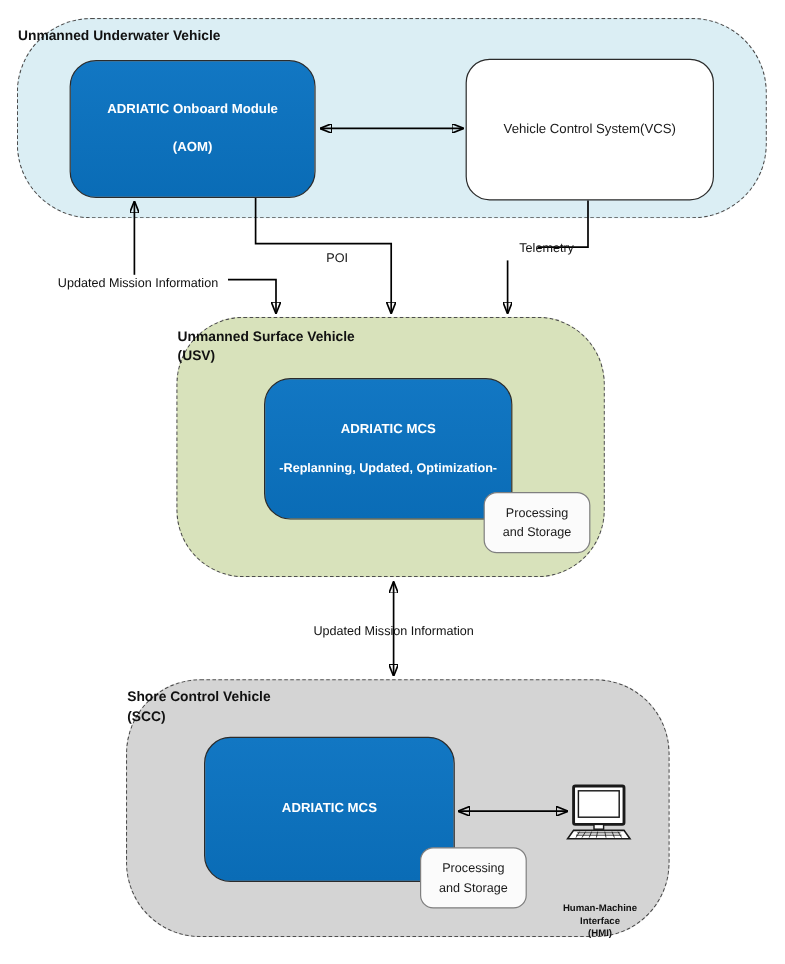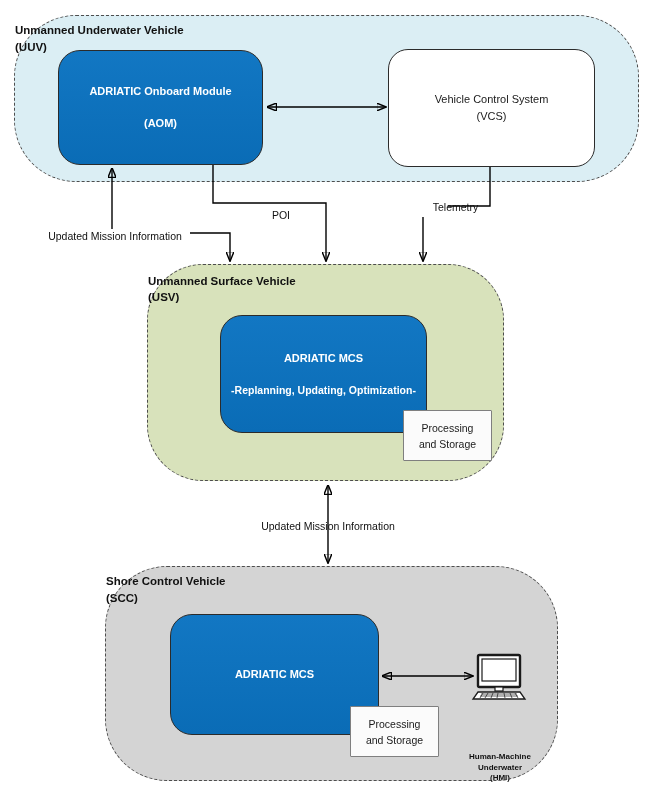--- a/index.html
+++ b/index.html
@@ -38,31 +38,31 @@
     gap:15px;
   }
   .bluebox .l1{font-size:11px;line-height:17px;white-space:nowrap;}
   .bluebox .l2{font-size:11px;line-height:17px;white-space:nowrap;}
   .whitebox{
     position:absolute;
     background:#ffffff;
     border:1.6px solid #2b2b2b;
     border-radius:20px;
     box-sizing:border-box;
-    display:flex;flex-direction:column;
+    display:flex;flex-direction:row;
     align-items:center;justify-content:center;
     color:#1a1a1a;
     text-align:center;
   }
   .whitebox .l1,.whitebox .l2{font-size:11px;line-height:17px;white-space:nowrap;}
   .psbox{
     position:absolute;
     background:#fbfbfb;
     border:1.4px solid #7f7f7f;
-    border-radius:1px;
+    border-radius:11px;
     box-sizing:border-box;
     display:flex;flex-direction:column;
     align-items:center;justify-content:center;
     color:#1a1a1a;
     text-align:center;
     font-size:10.5px;line-height:16px;
   }
   .connlabel{
     position:absolute;
     font-size:10.5px;
@@ -83,21 +83,20 @@
   #wires path, #wires line{stroke:#000;stroke-width:1.4;fill:none;}
 </style>
 </head>
 <body>
 
 <div id="canvas">
 
   <div class="container" style="left:14px;top:15px;width:625px;height:167px;border-radius:62px;background:#DBEEF4;">
     <div class="ctitle" style="top:6px;">
       <div>Unmanned Underwater Vehicle</div>
-      <div>(UUV)</div>
     </div>
   </div>
 
   <div class="bluebox" style="left:58px;top:50px;width:205px;height:115px;">
     <div class="l1">ADRIATIC Onboard Module</div>
     <div class="l2">(AOM)</div>
   </div>
 
   <div class="whitebox" style="left:388px;top:49px;width:207px;height:118px;">
     <div class="l1">Vehicle Control System</div>
@@ -106,21 +105,21 @@
 
   <div class="container" style="left:147px;top:264px;width:357px;height:217px;border-radius:56px;background:#D8E2BB;">
     <div class="ctitle" style="top:8px;font-size:11.5px;line-height:16px;">
       <div>Unmanned Surface Vehicle</div>
       <div>(USV)</div>
     </div>
   </div>
 
   <div class="bluebox" style="left:220px;top:315px;width:207px;height:118px;">
     <div class="l1">ADRIATIC MCS</div>
-    <div class="l2" style="font-size:10.5px;">-Replanning, Updating, Optimization-</div>
+    <div class="l2" style="font-size:10.5px;">-Replanning, Updated, Optimization-</div>
   </div>
 
   <div class="psbox" style="left:403px;top:410px;width:89px;height:51px;">
     <div>Processing</div>
     <div>and Storage</div>
   </div>
 
   <div class="container" style="left:105px;top:566px;width:453px;height:215px;border-radius:62px;background:#D4D4D4;">
     <div class="ctitle" style="top:6px;">
       <div>Shore Control Vehicle</div>
@@ -151,21 +150,21 @@
     <line x1="20" y1="41" x2="17" y2="46" stroke="#1a1a1a" stroke-width="0.7"></line>
     <line x1="25" y1="41" x2="23" y2="46" stroke="#1a1a1a" stroke-width="0.7"></line>
     <line x1="30" y1="41" x2="29" y2="46" stroke="#1a1a1a" stroke-width="0.7"></line>
     <line x1="36" y1="41" x2="37" y2="46" stroke="#1a1a1a" stroke-width="0.7"></line>
     <line x1="42" y1="41" x2="44" y2="46" stroke="#1a1a1a" stroke-width="0.7"></line>
     <line x1="47" y1="41" x2="50" y2="46" stroke="#1a1a1a" stroke-width="0.7"></line>
   </svg>
 
   <div class="hmilabel" style="left:456px;top:704px;width:88px;margin-top:48px;">
     <div>Human-Machine</div>
-    <div>Underwater</div>
+    <div>Interface</div>
     <div>(HMI)</div>
   </div>
 
   <svg id="wires" viewBox="0 0 654 803">
     <defs>
       <marker id="arr" viewBox="0 0 10 8" refX="9.5" refY="4" markerWidth="10" markerHeight="8" markerUnits="userSpaceOnUse" orient="auto-start-reverse">
         <path d="M0,0 L10,4 L0,8 Z" fill="#000" stroke="none"></path>
       </marker>
     </defs>
 

